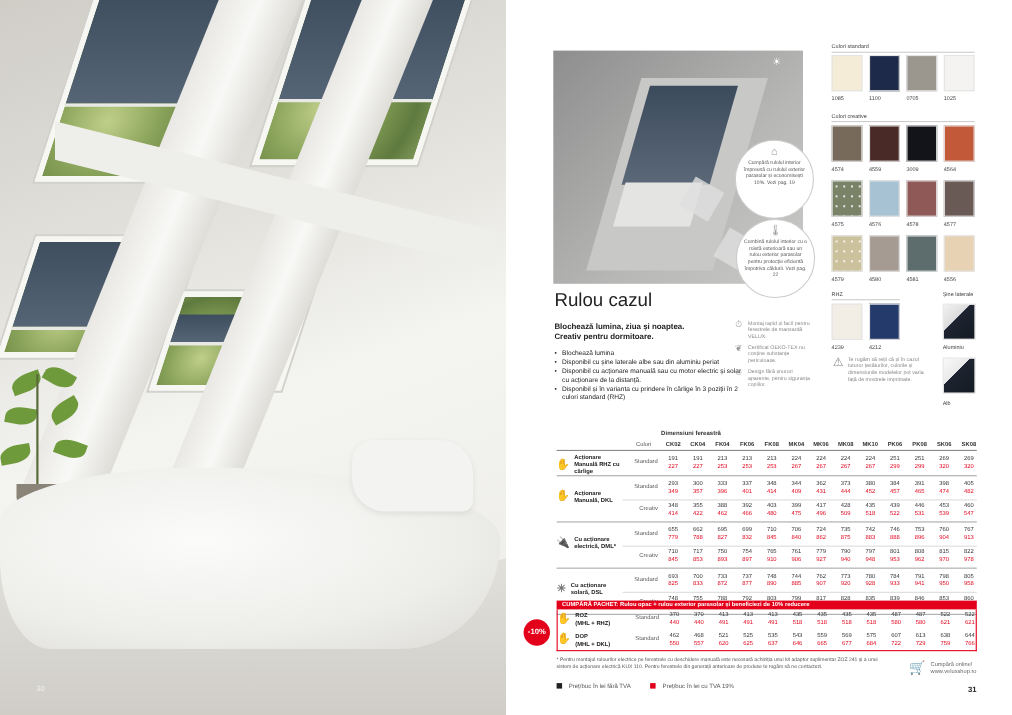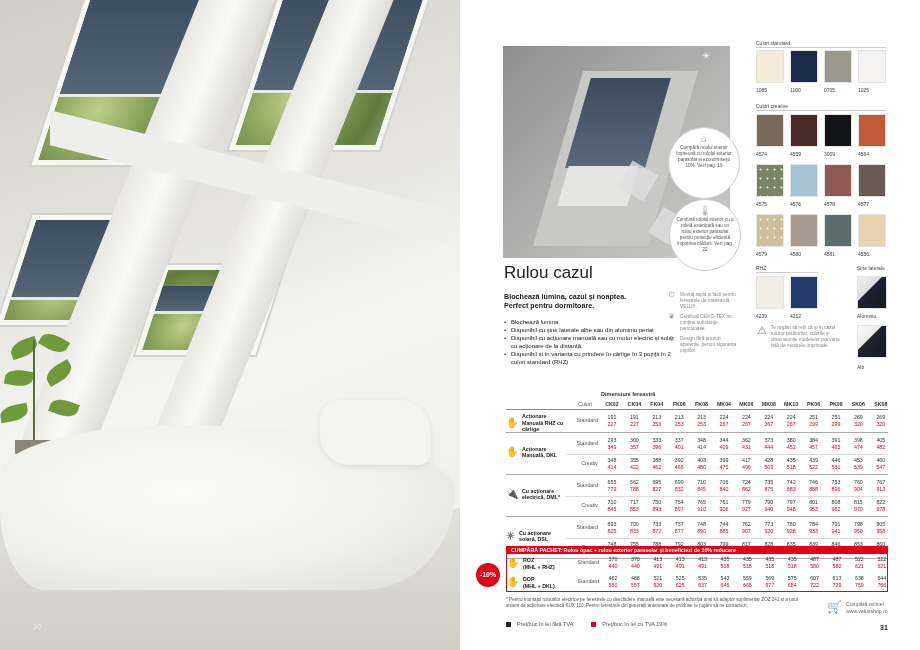--- a/index.html
+++ b/index.html
@@ -149,22 +149,22 @@
   <span class="bicon">⌂</span>
   <span>Cumpără rulolul interior împreună cu rulolul exterior parasolar și economisești 10%. Vezi pag. 19</span>
 </div>
 <div class="bubble bubble2">
   <span class="bicon">🌡</span>
   <span>Combină rulolul interior cu o roletă exterioară sau un rulou exterior parasolar pentru protecție eficientă împotriva căldurii. Vezi pag. 22</span>
 </div>
 
 <h1 class="product-title">Rulou cazul</h1>
 <div class="headline">
-  <div>Blochează lumina, cazul și noaptea.</div>
-  <div>Perfect pentru dormitoare.</div>
+  <div>Blochează lumina, ziua și noaptea.</div>
+  <div>Creativ pentru dormitoare.</div>
 </div>
 <ul class="bullets">
   <li>Blochează lumina</li>
   <li>Disponibil cu șine laterale albe sau din aluminiu periat</li>
   <li>Disponibil cu acționare manuală sau cu motor electric și solar cu acționare de la distanță.</li>
   <li>Disponibil și în varianta cu prindere în cârlige în 3 poziții în 2 culori standard (RHZ)</li>
 </ul>
 
 <div class="features">
   <div class="feature">

